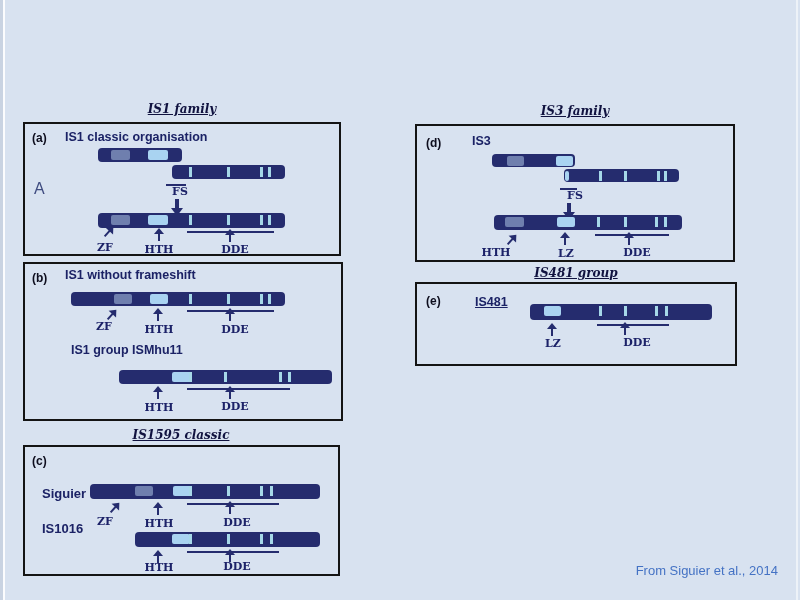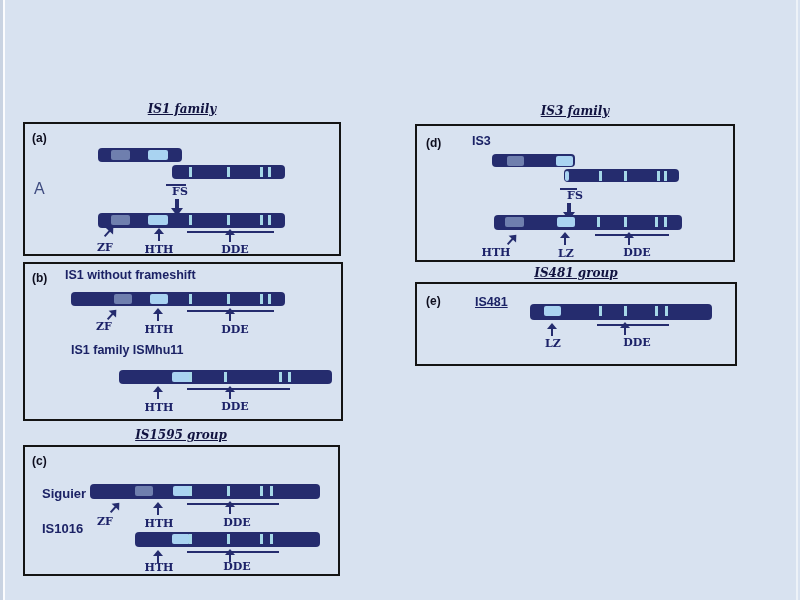--- a/index.html
+++ b/index.html
@@ -68,26 +68,27 @@
 <body>
 
 <div class="stage">
   <div class="edge-l0"></div>
   <div class="edge-l1"></div>
   <div class="edge-r1"></div>
 
 
 
   <div class="famtitle" style="left:182px;top:102px;">IS1 family</div>
-  <div class="famtitle" style="left:181px;top:428px;">IS1595 group</div>
+  <div class="famtitle" style="left:181px;top:428px;">IS1595 classic</div>
   <div class="famtitle" style="left:575px;top:104px;">IS3 family</div>
   <div class="famtitle" style="left:576px;top:266px;">IS481 group</div>
 
   <div class="panel" style="left:23px;top:122px;width:318px;height:134px;">
     <div class="tag" style="left:7px;top:7px;">(a)</div>
+    <div class="heading" style="left:40px;top:6px;">IS1 classic organisation</div>
     <div class="side" style="left:9px;top:56px;">A</div>
 
     <div class="bar" style="left:73px;top:24px;width:84px;">
       <i class="seg zfseg" style="left:13px;width:19px;"></i>
       <i class="seg liteseg" style="left:50px;width:20px;"></i>
     </div>
     <div class="bar" style="left:147px;top:41px;width:113px;">
       <i class="stripe" style="left:17px;"></i>
       <i class="stripe" style="left:55px;"></i>
       <i class="stripe" style="left:88px;"></i>
@@ -127,21 +128,21 @@
       <i class="stripe" style="left:197px;"></i>
     </div>
     <span class="au diag" style="left:82px;top:44px;"></span>
     <div class="dom" style="left:79px;top:56px;">ZF</div>
     <span class="au" style="left:128px;top:44px;"></span>
     <div class="dom" style="left:134px;top:59px;">HTH</div>
     <div class="uline" style="left:162px;top:46px;width:87px;"></div>
     <span class="au" style="left:200px;top:44px;"></span>
     <div class="dom" style="left:210px;top:59px;">DDE</div>
 
-    <div class="heading" style="left:46px;top:79px;">IS1 family ISMhu11</div>
+    <div class="heading" style="left:46px;top:79px;">IS1 group ISMhu11</div>
     <div class="bar" style="left:94px;top:106px;width:213px;">
       <i class="seg liteseg" style="left:53px;width:19px;"></i>
       <i class="stripe" style="left:70px;"></i>
       <i class="stripe" style="left:105px;"></i>
       <i class="stripe" style="left:160px;"></i>
       <i class="stripe" style="left:169px;"></i>
     </div>
     <span class="au" style="left:128px;top:122px;"></span>
     <div class="dom" style="left:134px;top:137px;">HTH</div>
     <div class="uline" style="left:162px;top:124px;width:103px;"></div>
@@ -231,13 +232,14 @@
       <i class="stripe" style="left:125px;"></i>
       <i class="stripe" style="left:135px;"></i>
     </div>
     <span class="au" style="left:130px;top:39px;"></span>
     <div class="dom" style="left:136px;top:53px;">LZ</div>
     <div class="uline" style="left:180px;top:40px;width:72px;"></div>
     <span class="au" style="left:203px;top:38px;"></span>
     <div class="dom" style="left:220px;top:52px;">DDE</div>
   </div>
 
+  <div class="attribution">From Siguier et al., 2014</div>
 </div>
 
 </body></html>

